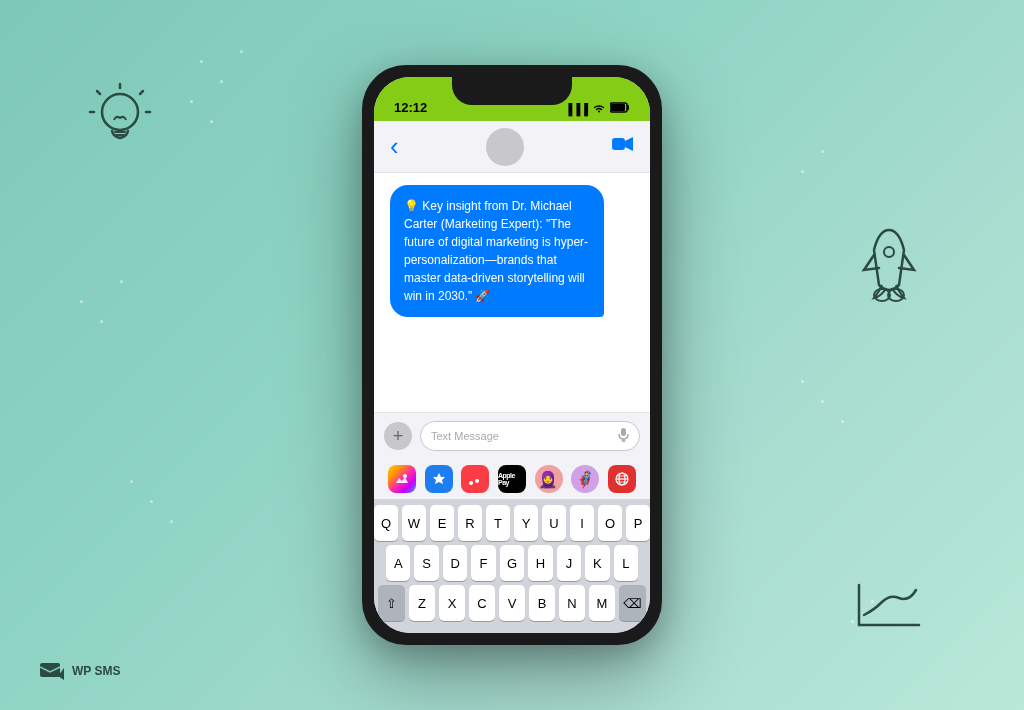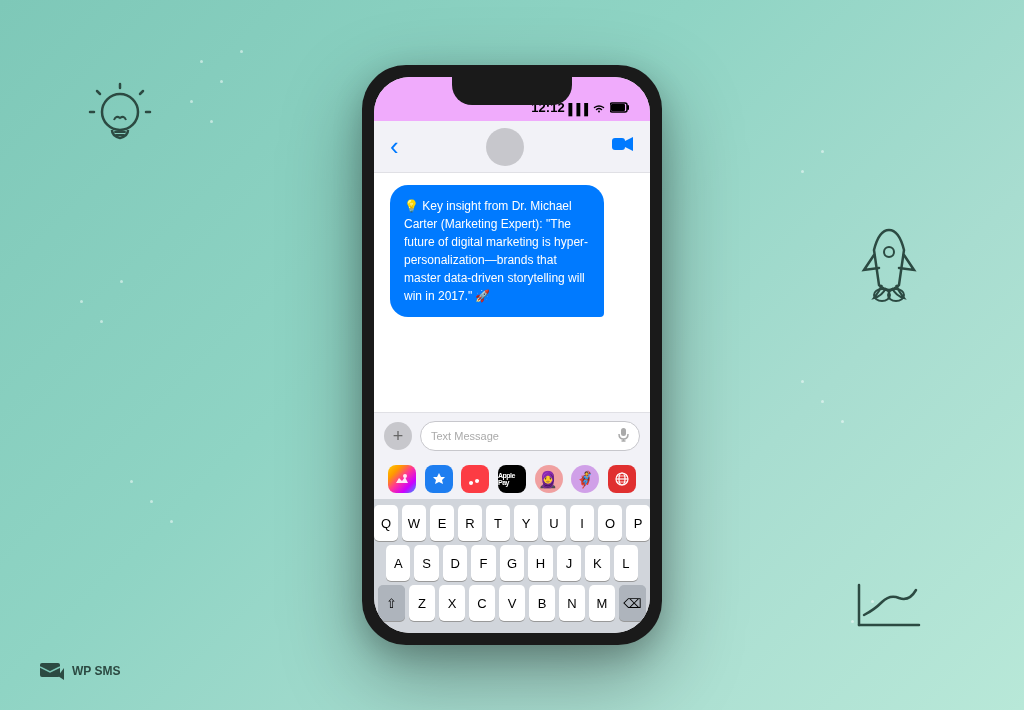--- a/index.html
+++ b/index.html
@@ -92,24 +92,24 @@
       background: #f2f2f7;
       border-radius: 36px;
       overflow: hidden;
       display: flex;
       flex-direction: column;
     }
 
     
     .status-bar {
       height: 44px;
-      background: #f0abfc;
+      background: #84cc16;
       display: flex;
       align-items: flex-end;
-      justify-content: flex-end;
+      justify-content: space-between;
       padding: 0 20px 6px;
       font-size: 12px;
       font-weight: 600;
       color: #000;
       flex-shrink: 0;
     }
 
     .status-time { font-weight: 700; font-size: 13px; }
 
     .status-icons {
@@ -378,21 +378,21 @@
         <span class="nav-video">
           <svg width="22" height="16" viewBox="0 0 22 16">
               <rect x="0" y="2" width="13" height="12" rx="3" fill="#007aff"></rect>
               <polygon points="13,5 21,1 21,15 13,11" fill="#007aff"></polygon>
             </svg>
         </span>
       </div>
 
       <div class="messages-area">
         <div class="message-bubble">
-          <span>💡 Key insight from Dr. Michael Carter (Marketing Expert): "The future of digital marketing is hyper-personalization—brands that master data-driven storytelling will win in 2017." 🚀</span>
+          <span>💡 Key insight from Dr. Michael Carter (Marketing Expert): "The future of digital marketing is hyper-personalization—brands that master data-driven storytelling will win in 2030." 🚀</span>
         </div>
       </div>
 
       <div class="input-area">
         <div class="add-btn">
           <span style="font-size:18px;color:#666;line-height:1;">+</span>
         </div>
         <div class="text-input-box">
           <span class="text-input-placeholder">Text Message</span>
           <span class="mic-icon">

